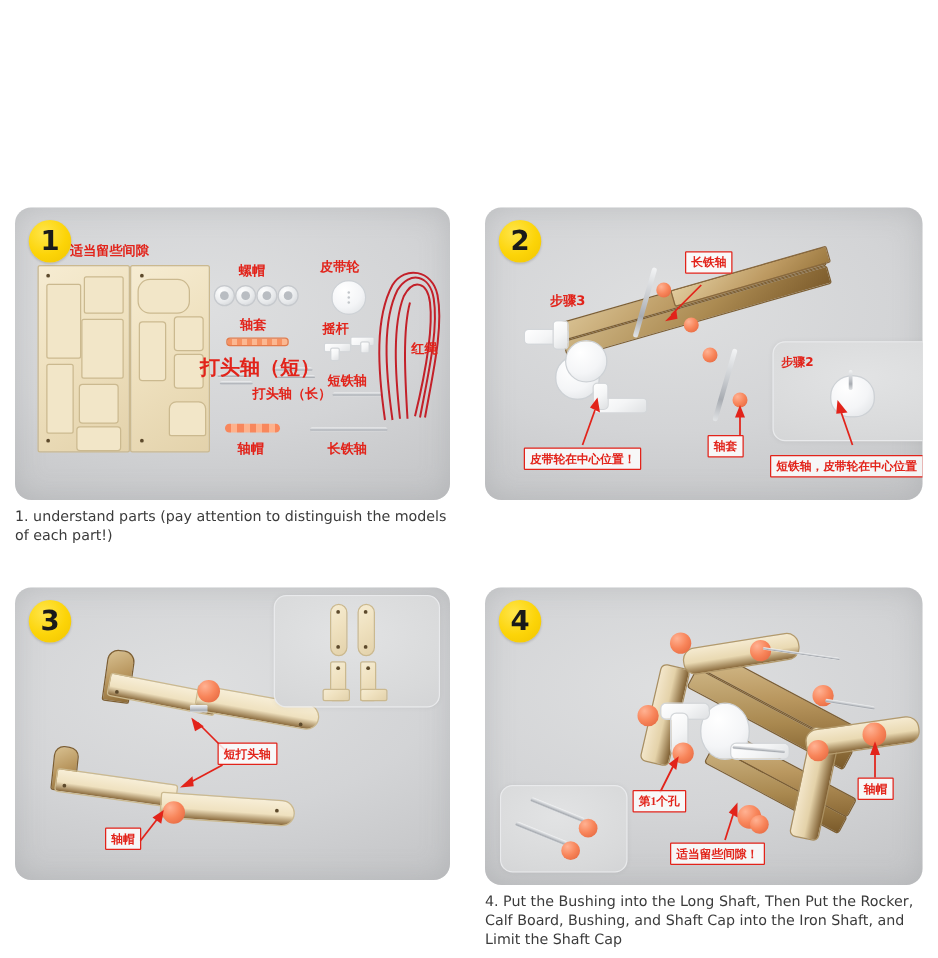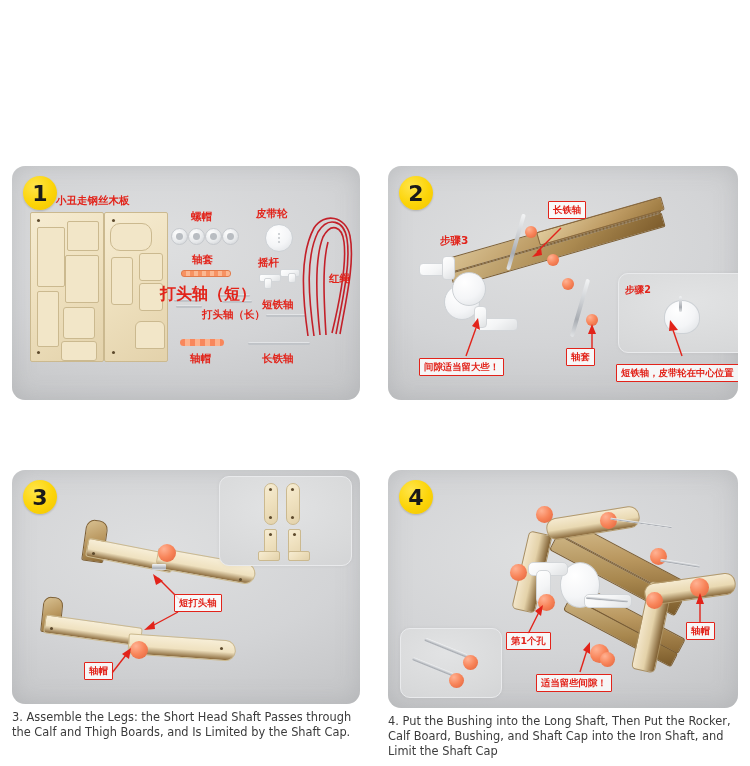--- a/index.html
+++ b/index.html
@@ -215,32 +215,33 @@
 
       <svg class="rope" style="left:286px;top:48px;" width="62" height="125" viewBox="0 0 62 125">
         <g fill="none" stroke="#c32029" stroke-width="1.6">
           <path d="M10,122 C4,80 2,40 16,14 C26,-2 48,2 52,22 C57,48 48,86 42,120"></path>
           <path d="M16,122 C10,80 8,42 20,18 C30,2 46,6 49,25 C53,50 44,88 38,120"></path>
           <path d="M22,121 C18,84 16,46 25,23 C33,8 44,12 46,28 C49,52 41,90 34,119"></path>
           <path d="M28,121 C26,88 24,50 30,28"></path>
         </g>
       </svg>
 
-      <div class="lbl plain" style="left:44px;top:28px;font-size:10.5px;">小丑走钢丝木板</div>
+      <div class="lbl plain" style="left:44px;top:28px;font-size:10.5px;">适当留些间隙</div>
       <div class="lbl plain" style="left:179px;top:44px;font-size:10.5px;">螺帽</div>
       <div class="lbl plain" style="left:244px;top:41px;font-size:10.5px;">皮带轮</div>
       <div class="lbl plain" style="left:180px;top:87px;font-size:10.5px;">轴套</div>
       <div class="lbl plain" style="left:246px;top:90px;font-size:10.5px;">摇杆</div>
       <div class="lbl plain" style="left:317px;top:106px;font-size:10.5px;">红绳</div>
       <div class="lbl plain" style="left:148px;top:118px;font-size:16px;">打头轴（短）</div>
       <div class="lbl plain" style="left:190px;top:142px;font-size:10.5px;">打头轴（长）</div>
       <div class="lbl plain" style="left:250px;top:132px;font-size:10.5px;">短铁轴</div>
       <div class="lbl plain" style="left:178px;top:186px;font-size:10.5px;">轴帽</div>
       <div class="lbl plain" style="left:250px;top:186px;font-size:10.5px;">长铁轴</div>
     </div>
+    <div class="caption">1. understand parts   (pay attention to distinguish the models of each part!)</div>
   </div>
 
   <div class="cell cell-2">
     <div class="photo">
       <div class="badge">2</div>
 
       <div style="position:absolute;left:62px;top:92px;width:218px;height:30px;transform:rotate(-16deg);transform-origin:left center;">
         <div class="wood-dark" style="left:0;top:0;width:218px;height:13px;border-radius:2px;"></div>
         <div class="wood-dark" style="left:0;top:15px;width:218px;height:13px;border-radius:2px;background:linear-gradient(150deg,#cdb483 0%,#ab8a51 55%,#7d5c2c 100%);"></div>
         <div style="position:absolute;left:108px;top:4px;width:5px;height:5px;border-radius:50%;background:#8e7346;"></div>
@@ -284,21 +285,21 @@
         <path d="M18,4 L20,16 L12,12 Z" fill="#e2231a"></path>
       </svg>
       <svg class="arrow" style="left:278px;top:152px;" width="24" height="40" viewBox="0 0 24 40">
         <path d="M16,38 L7,12" stroke="#e2231a" stroke-width="1.4" fill="none"></path>
         <path d="M4,2 L12,12 L3,13 Z" fill="#e2231a"></path>
       </svg>
 
       <div class="lbl plain" style="left:52px;top:68px;font-size:10.5px;">步骤3</div>
       <div class="lbl boxed" style="left:160px;top:35px;">长铁轴</div>
       <div class="lbl boxed" style="left:178px;top:182px;">轴套</div>
-      <div class="lbl boxed" style="left:31px;top:192px;">间隙适当留大些！</div>
+      <div class="lbl boxed" style="left:31px;top:192px;">皮带轮在中心位置！</div>
       <div class="lbl boxed" style="left:228px;top:198px;">短铁轴，皮带轮在中心位置</div>
     </div>
   </div>
 
   <div class="cell cell-3">
     <div class="photo">
       <div class="badge">3</div>
 
       <div style="position:absolute;left:72px;top:46px;width:180px;height:80px;">
         <div class="wood-dark" style="left:0;top:4px;width:20px;height:40px;border-radius:9px 9px 2px 2px;transform:rotate(8deg);"></div>
@@ -353,21 +354,20 @@
         <path d="M4,20 L14,11 L15,19 Z" fill="#e2231a"></path>
       </svg>
       <svg class="arrow" style="left:96px;top:175px;" width="28" height="30" viewBox="0 0 28 30">
         <path d="M4,28 L18,10" stroke="#e2231a" stroke-width="1.4" fill="none"></path>
         <path d="M23,3 L21,14 L14,9 Z" fill="#e2231a"></path>
       </svg>
 
       <div class="lbl boxed" style="left:162px;top:124px;">短打头轴</div>
       <div class="lbl boxed" style="left:72px;top:192px;">轴帽</div>
     </div>
-    <div class="caption">3. Assemble the Legs: the Short Head Shaft Passes through the Calf and Thigh Boards, and Is Limited by the Shaft Cap.</div>
   </div>
 
   <div class="cell cell-4">
     <div class="photo tall">
       <div class="badge">4</div>
 
       <div style="position:absolute;left:178px;top:48px;width:140px;height:34px;transform:rotate(28deg);transform-origin:left top;">
         <div class="wood-dark" style="left:0;top:0;width:140px;height:16px;border-radius:3px;"></div>
         <div class="wood-dark" style="left:0;top:18px;width:140px;height:16px;border-radius:3px;background:linear-gradient(150deg,#cdb483 0%,#a9884f 55%,#7a5a2a 100%);"></div>
       </div>
@@ -417,20 +417,20 @@
       </svg>
       <svg class="arrow" style="left:184px;top:170px;" width="22" height="34" viewBox="0 0 22 34">
         <path d="M8,32 L15,10" stroke="#e2231a" stroke-width="1.4" fill="none"></path>
         <path d="M18,2 L18,14 L11,10 Z" fill="#e2231a"></path>
       </svg>
       <svg class="arrow" style="left:304px;top:120px;" width="16" height="34" viewBox="0 0 16 34">
         <path d="M8,32 L8,12" stroke="#e2231a" stroke-width="1.4" fill="none"></path>
         <path d="M8,3 L12,14 L4,14 Z" fill="#e2231a"></path>
       </svg>
 
-      <div class="lbl boxed" style="left:118px;top:162px;">第1个孔</div>
+      <div class="lbl boxed" style="left:118px;top:162px;font-family:Liberation Serif, serif;">第1个孔</div>
       <div class="lbl boxed" style="left:148px;top:204px;">适当留些间隙！</div>
       <div class="lbl boxed" style="left:298px;top:152px;">轴帽</div>
     </div>
     <div class="caption">4. Put the Bushing into the Long Shaft, Then Put the Rocker, Calf Board, Bushing, and Shaft Cap into the Iron Shaft, and Limit the Shaft Cap</div>
   </div>
 
 </div>
 
 </body></html>

